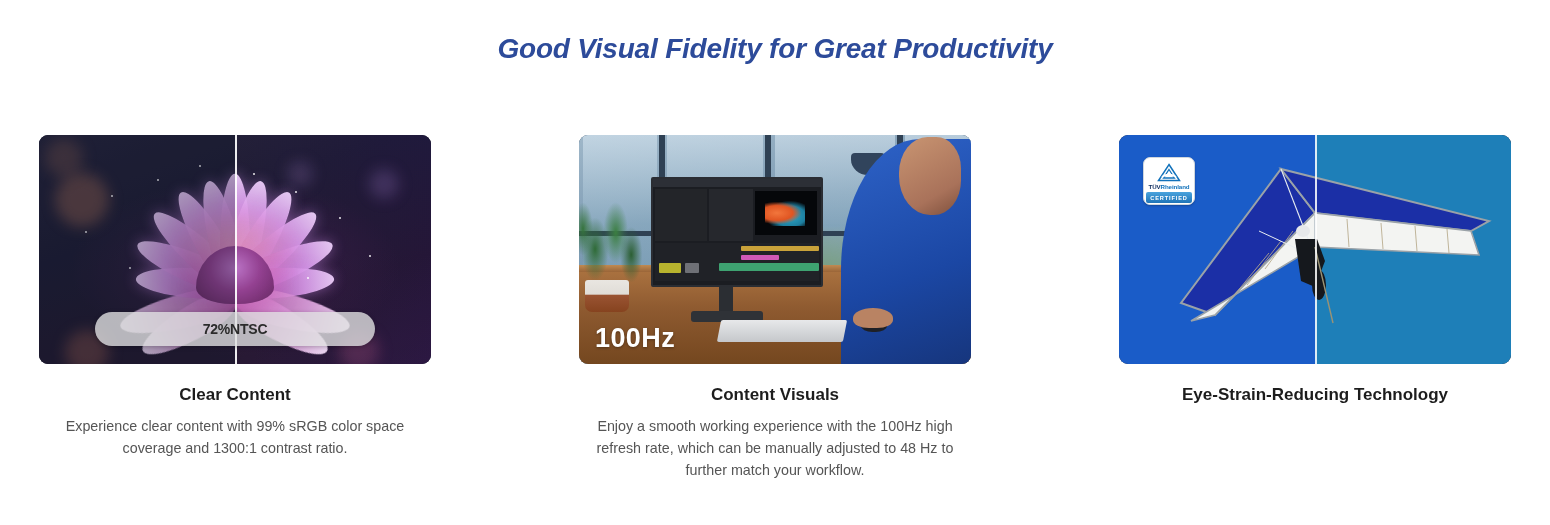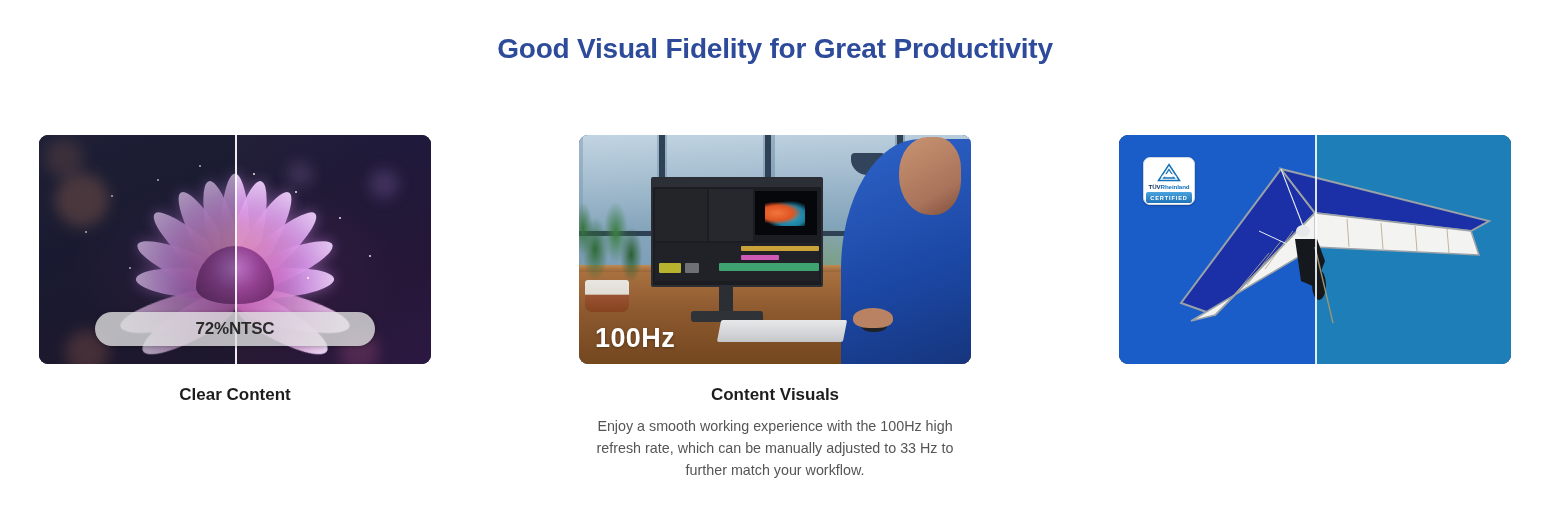--- a/index.html
+++ b/index.html
@@ -24,20 +24,21 @@
     position: absolute;
     top: 33px;
     left: 0;
     width: 1550px;
     text-align: center;
     font-size: 28px;
     font-weight: bold;
     color: #2d4b9a;
     letter-spacing: -0.2px;
     white-space: nowrap;
+    font-style: italic;
   }
 
   
   .cards {
     position: absolute;
     top: 135px;
     left: 0;
     width: 1550px;
     display: flex;
     justify-content: center;
@@ -205,21 +206,21 @@
     border-radius: 17px;
     overflow: hidden;
     display: flex;
     box-shadow: 0 1px 4px rgba(0,0,0,0.25);
   }
   .pill-left, .pill-right {
     flex: 1 1 50%;
     display: flex;
     align-items: center;
     justify-content: center;
-    font-size: 17px;
+    font-size: 14px;
     font-weight: bold;
     letter-spacing: -0.2px;
   }
   .pill-left  { background: rgba(222,222,224,0.80); color: #2b2b2b; }
   .pill-right { background: #fdfdfd;                color: #141414; }
 
   
   .desk-scene { position: absolute; inset: 0; background: #7c97ad; }
   .window-wall {
     position: absolute; left: 0; top: 0; right: 0; height: 162px;
@@ -428,20 +429,21 @@
         <div class="gamut-dim"></div>
         <div class="gamut-vivid"></div>
         <div class="split-line"></div>
 
         <div class="gamut-pill">
           <div class="pill-left">72%NTSC</div>
         </div>
       </div>
 
       <div class="card-title">Clear Content</div>
+      <div class="card-desc">Experience clear content with 99% sRGB color space coverage and 1300:1 contrast ratio.</div>
     </div>
 
     <div class="card">
       <div class="card-media">
         <div class="desk-scene">
           <div class="window-wall">
             <div class="win-pane wp1"></div>
             <div class="win-pane wp2"></div>
             <div class="win-pane wp3"></div>
             <div class="win-pane wp4"></div>
@@ -483,21 +485,21 @@
           <div class="person-head"></div>
           <div class="mouse"></div>
           <div class="person-hand"></div>
           <div class="keyboard"></div>
         </div>
 
         <div class="hz-label">100Hz</div>
       </div>
 
       <div class="card-title">Content Visuals</div>
-      <div class="card-desc">Enjoy a smooth working experience with the 100Hz high refresh rate, which can be manually adjusted to 33 Hz to further match your workflow.</div>
+      <div class="card-desc">Enjoy a smooth working experience with the 100Hz high refresh rate, which can be manually adjusted to 48 Hz to further match your workflow.</div>
     </div>
 
     <div class="card">
       <div class="card-media">
         <div class="glider-scene">
           <div class="sky-left"></div>
           <div class="sky-right"></div>
 
           <svg class="glider" viewBox="0 0 392 229" preserveAspectRatio="none">
             <polygon points="162,34 196,78 96,180 62,168" fill="#1b2fa6" stroke="#9aa2a8" stroke-width="2"></polygon>
@@ -529,16 +531,17 @@
               <path d="M24 5 L45 37 L3 37 Z" fill="none" stroke="#1272bb" stroke-width="3"></path>
               <path d="M24 15 L35 32 L13 32 Z" fill="none" stroke="#1272bb" stroke-width="2.6"></path>
               <path d="M10 30 Q24 20 38 30" fill="none" stroke="#ffffff" stroke-width="4"></path>
             </svg>
             <div class="tuv-word"><span>TÜV</span><span class="rh">Rheinland</span></div>
             <div class="tuv-cert">CERTIFIED</div>
           </div>
         </div>
       </div>
 
+      <div class="card-title">Eye-Strain-Reducing Technology</div>
     </div>
 
   </div>
 </div>
 
 </body></html>

